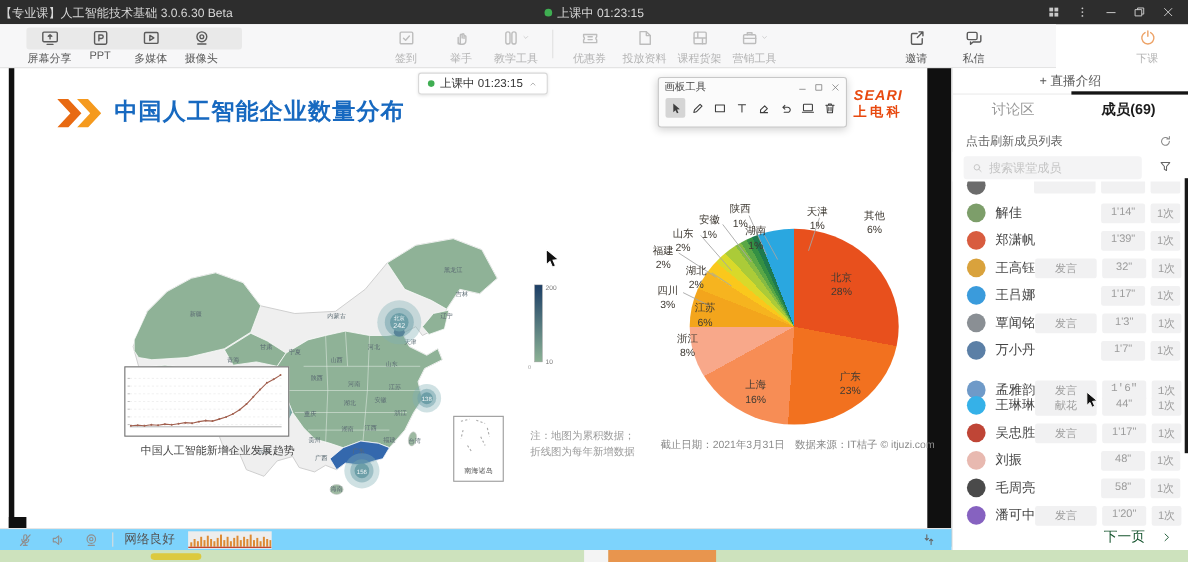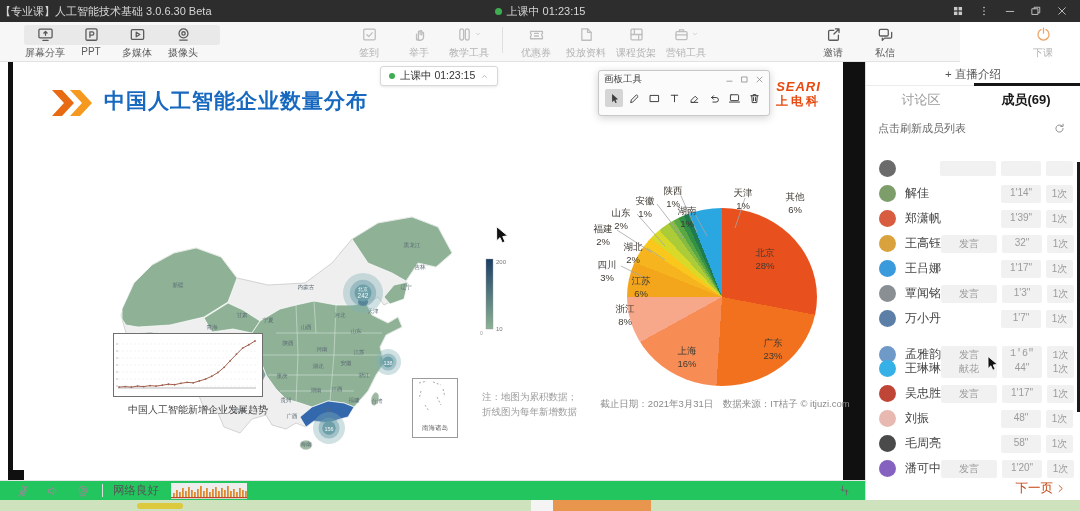--- a/index.html
+++ b/index.html
@@ -78,24 +78,24 @@
 .search-box{position:absolute;left:10px;top:4px;width:162px;height:21px;background:#f4f4f5;border-radius:3px;display:flex;align-items:center;gap:5px;padding:0 7px;color:#c2c2c2}
 .search-box input{border:none;background:transparent;outline:none;font-size:11px;color:#666;width:112px}
 .search-box input::placeholder{color:#c4c4c4}
 .funnel{position:absolute;right:14px;top:7px;color:#666;display:flex}
 .member-row{position:absolute;left:0;width:215px;height:25px;display:flex;align-items:center;padding:0 8px 0 13px;z-index:1}
 .m-avatar{width:17px;height:17px;border-radius:50%;flex:none}
 .m-name{font-size:12px;color:#444;margin-left:9px;white-space:nowrap}
 .m-chips{margin-left:auto;display:flex;gap:5px}
 .chip{background:#f1f1f2;color:#9b9b9b;font-size:10px;border-radius:2px;padding:2px 0;text-align:center;min-height:15px}
 .chip.c-act{width:56px}.chip.c-time{width:40px}.chip.c-cnt{width:27px}
-.next-page{position:absolute;right:14px;top:418px;font-size:12.5px;color:#c2410c;display:flex;align-items:center;gap:2px}
+.next-page{position:absolute;right:14px;top:418px;font-size:12.5px;color:#14532d;display:flex;align-items:center;gap:14px}
 .scrollbar{position:absolute;left:211px;top:100px;width:4px;height:250px;background:#191919;z-index:4}
 
-.bottombar{position:absolute;left:0;top:480px;width:865px;height:20px;background:#22c55e;border-top:1px solid #e6e6e6;display:flex;align-items:center}
+.bottombar{position:absolute;left:0;top:480px;width:865px;height:20px;background:#7dd3fc;border-top:1px solid #e6e6e6;display:flex;align-items:center}
 .bb-ic{color:#8f8f8f;display:flex;margin-left:16px}
 .bb-sep{width:1px;height:13px;background:#ddd;margin:0 10px 0 12px}
 .bb-net{font-size:11.5px;color:#555}
 .bb-wave{margin-left:12px;width:76px;height:16px;background:#ededed;display:flex;align-items:flex-end;overflow:hidden}
 .bb-collapse{position:absolute;right:14px;color:#666;display:flex}
 .bottomstrip{position:absolute;left:0;top:500px;width:1080px;height:11px;background:#cde2bd;z-index:8}
 .cursor{position:absolute;z-index:50}
 </style>
 </head>
 <body>
@@ -608,20 +608,36 @@
       <div class="tab t1">成员(69)</div>
     </div>
     <div class="refresh-row">
       <span>点击刷新成员列表</span>
       <span class="refresh-ic" id="refresh-ic">
           <svg class="" width="13" height="13" viewBox="0 0 16 16" fill="none" stroke="currentColor" stroke-width="1.2" stroke-linecap="round" stroke-linejoin="round">
             <path d="M12.4 8a4.4 4.4 0 1 1-1.3-3.1M12.4 2.6v2.8H9.6"></path>
           </svg>
         </span>
     </div>
+    <div class="search-row">
+      <div class="search-box">
+        <span id="search-ic" style="display:flex">
+            <svg class="" width="11" height="11" viewBox="0 0 16 16" fill="none" stroke="currentColor" stroke-width="1.2" stroke-linecap="round" stroke-linejoin="round">
+              <circle cx="7.4" cy="7.4" r="3.6"></circle>
+              <path d="M10 10l3 3"></path>
+            </svg>
+          </span>
+        <input type="text" placeholder="搜索课堂成员" style="">
+      </div>
+      <span class="funnel" id="funnel-ic">
+          <svg class="" width="13" height="13" viewBox="0 0 16 16" fill="none" stroke="currentColor" stroke-width="1.2" stroke-linecap="round" stroke-linejoin="round">
+            <path d="M3.2 3.4h9.6L9.2 7.8v4.6L6.8 10.9V7.8z"></path>
+          </svg>
+        </span>
+    </div>
     <div id="member-list">
         <div class="member-row" style="top: 94px;">
           <span class="m-avatar" style="background:#6b6b6b"></span>
           <span class="m-name"></span>
           <span class="m-chips">
             <span class="chip c-act"></span>
             <span class="chip c-time"></span>
             <span class="chip c-cnt"></span>
           </span>
         </div>

